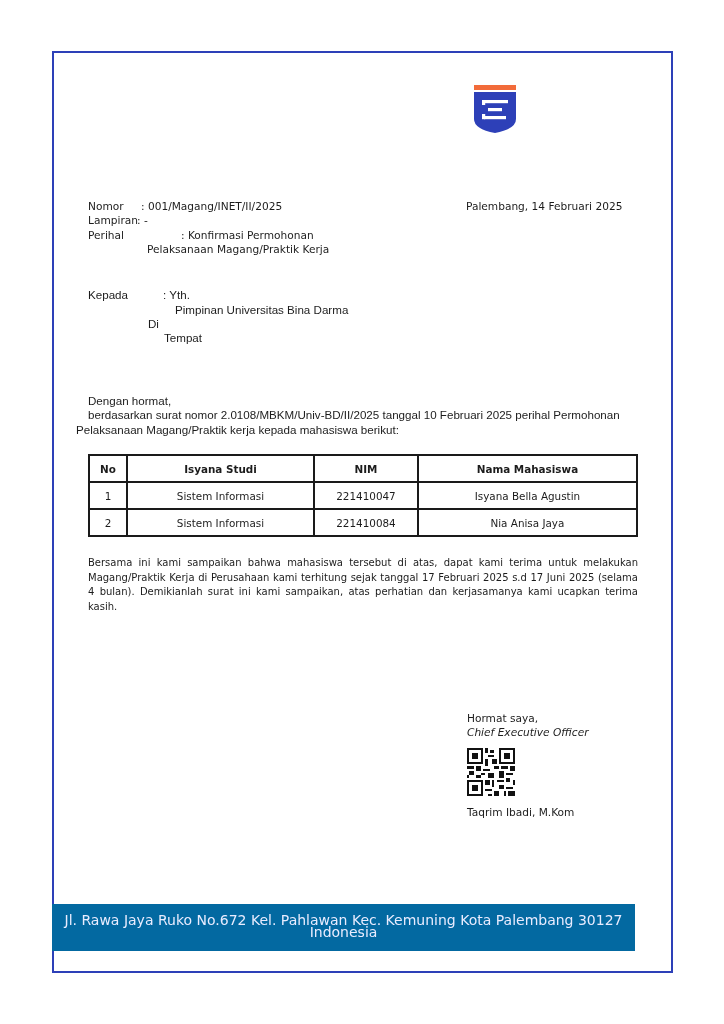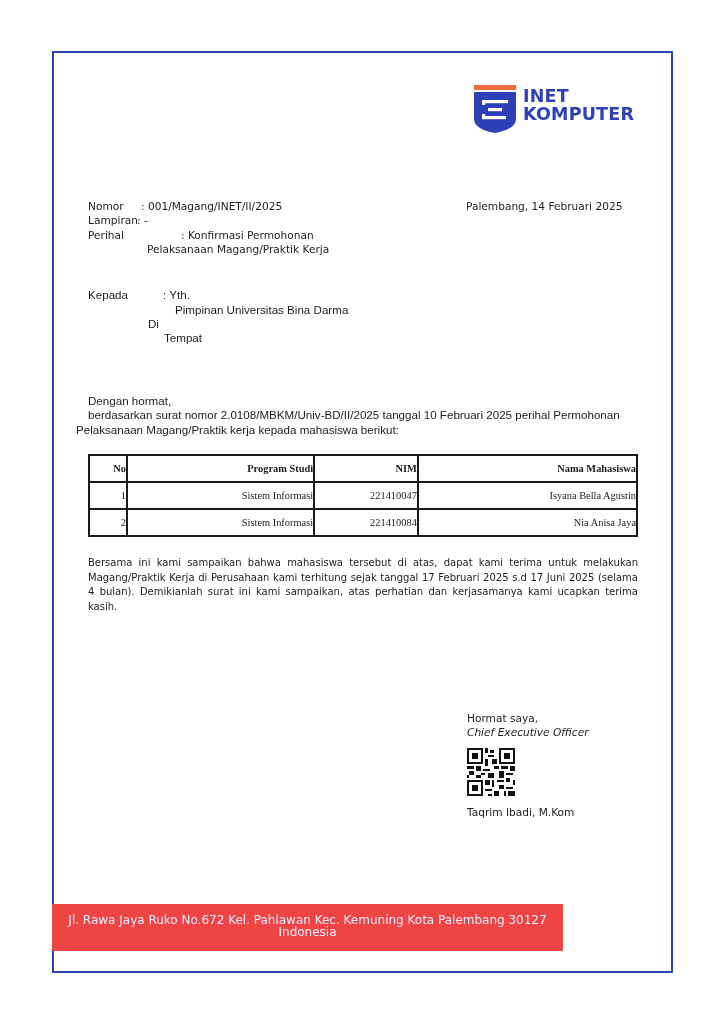--- a/index.html
+++ b/index.html
@@ -9,46 +9,42 @@
             border: 2px solid #2d40b8; box-sizing: content-box; background: #fff; }
     .logo { position: absolute; left: 473px; top: 85px; width: 170px; height: 52px; }
     .logo-text { position: absolute; left: 50px; top: 2px; font-family: "DejaVu Sans", sans-serif;
                  font-weight: bold; color: #2d40b8; font-size: 17.5px; line-height: 18px; letter-spacing: 0.2px; }
     .t { position: absolute; font-size: 10.6px; line-height: 14.6px; white-space: nowrap; }
     .justify { position: absolute; left: 88px; width: 550px; font-size: 10px; line-height: 14.6px;
                text-align: justify; font-family: "DejaVu Sans", sans-serif; }
     .serifish { font-family: "Liberation Sans", sans-serif; font-size: 11.6px; }
     table.mhs { position: absolute; left: 88px; top: 454px; width: 550px; border-collapse: collapse;
                 font-size: 10.4px; }
-    table.mhs th, table.mhs td { border: 2px solid #1a1a1a; text-align: right; height: 25px; padding: 0; font-family: Liberation Serif, serif; }
+    table.mhs th, table.mhs td { border: 2px solid #1a1a1a; text-align: center; height: 25px; padding: 0; }
     table.mhs th { font-weight: bold; }
-    .footer { position: absolute; left: 52px; top: 904px; width: 511px; height: 47px; background: #ef4444;
-              color: #e9ecff; font-size: 12px; text-align: center; line-height: 12px; padding-top: 10px; box-sizing: border-box; }
+    .footer { position: absolute; left: 52px; top: 904px; width: 583px; height: 47px; background: #0369a1;
+              color: #e9ecff; font-size: 14px; text-align: center; line-height: 12px; padding-top: 10px; box-sizing: border-box; }
     .qr { position: absolute; left: 467px; top: 748px; width: 48px; height: 48px; }
     .italic { font-style: italic; }
   </style>
 </head>
 <body>
 
 <div class="page"></div>
 
 <div class="logo">
   <svg width="44" height="48" viewBox="0 0 44 48" style="position:absolute;left:0;top:0;">
     <rect x="1" y="0" width="42" height="5" fill="#f26b3a"></rect>
     <path d="M1 7 H43 V34 Q43 44 22 48 Q1 44 1 34 Z" fill="#2d40b8"></path>
     <rect x="9" y="15" width="26" height="3.2" fill="#fff"></rect>
     <rect x="15" y="23" width="14" height="3.2" fill="#fff"></rect>
     <rect x="11" y="31" width="22" height="3.2" fill="#fff"></rect>
     <rect x="9" y="15" width="3.2" height="5" fill="#fff"></rect>
     <rect x="9" y="29" width="3.2" height="5.2" fill="#fff"></rect>
   </svg>
-  <div class="logo-text">
-    <div>INET</div>
-    <div>KOMPUTER</div>
-  </div>
 </div>
 
 <div class="t" style="left:88px;top:199px;">Nomor</div>
 <div class="t" style="left:141px;top:199px;">: 001/Magang/INET/II/2025</div>
 <div class="t" style="left:88px;top:213px;">Lampiran</div>
 <div class="t" style="left:137px;top:213px;">: -</div>
 <div class="t" style="left:88px;top:228px;">Perihal</div>
 <div class="t" style="left:141px;top:228px;margin-left:40px;">: Konfirmasi Permohonan</div>
 <div class="t" style="left:147px;top:242px;">Pelaksanaan Magang/Praktik Kerja</div>
 <div class="t" style="left:466px;top:199px;">Palembang, 14 Februari 2025</div>
@@ -66,21 +62,21 @@
 <table class="mhs">
   <colgroup>
     <col style="width:38px">
       <col style="width:188px">
       <col style="width:104px">
       <col style="width:220px">
   </colgroup>
   <thead>
     <tr>
       <th>No</th>
-      <th>Program Studi</th>
+      <th>Isyana Studi</th>
       <th>NIM</th>
       <th>Nama Mahasiswa</th>
     </tr>
   </thead>
   <tbody>
     <tr>
       <td>1</td>
       <td>Sistem Informasi</td>
       <td>221410047</td>
       <td>Isyana Bella Agustin</td>

